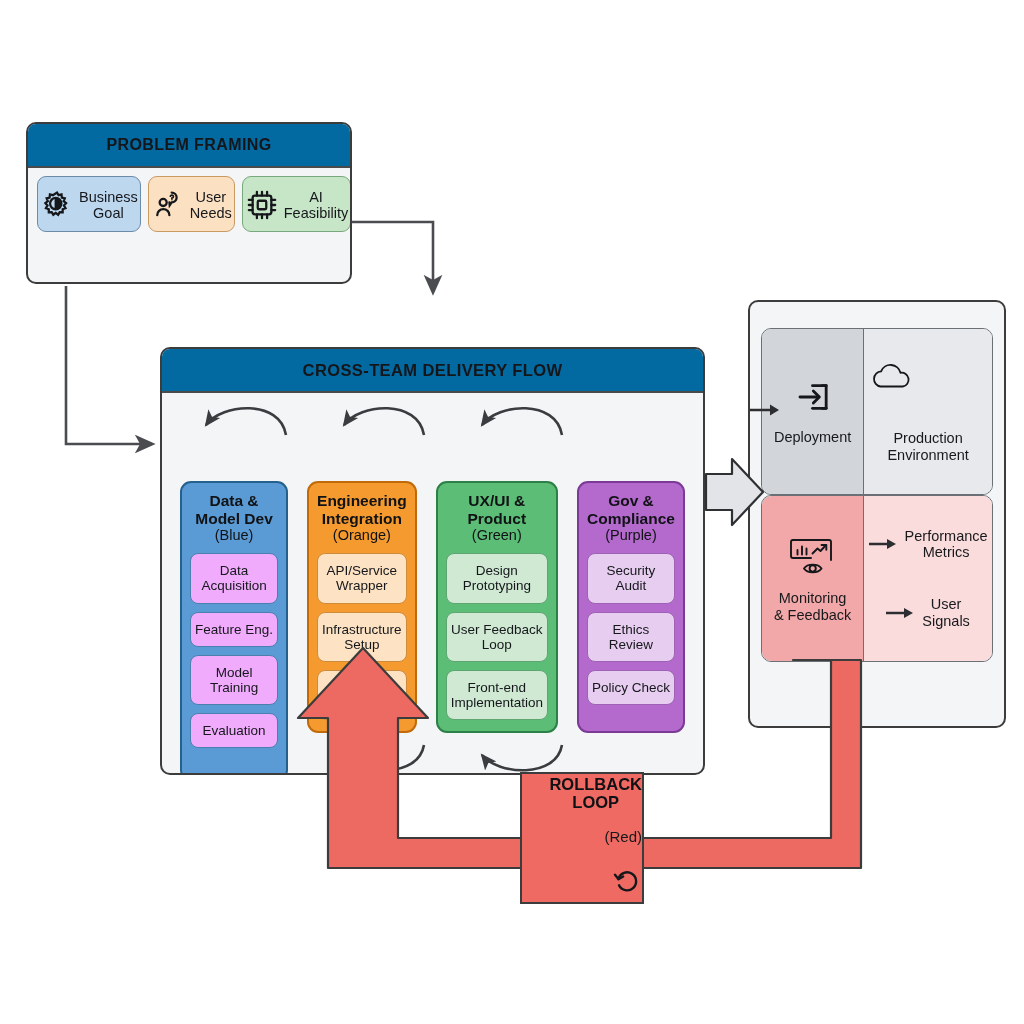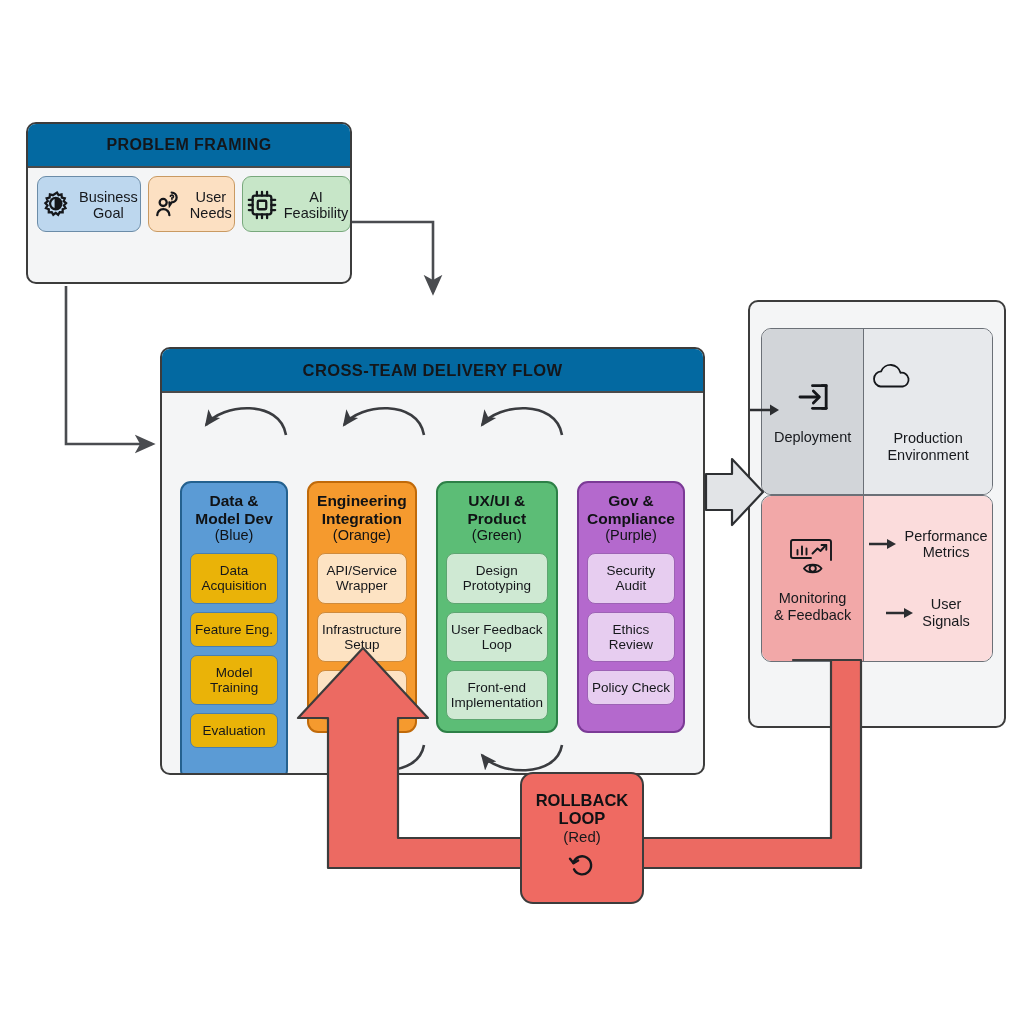--- a/index.html
+++ b/index.html
@@ -35,21 +35,21 @@
   .cols{position:absolute;left:18px;top:88px;right:18px;display:flex;gap:19px;}
   .col{flex:1;border-radius:11px;border:2px solid;padding:9px 8px 9px;
        display:flex;flex-direction:column;align-items:stretch;gap:8px;box-sizing:border-box;}
   .col-title{text-align:center;font-weight:bold;font-size:15.5px;line-height:1.13;
              color:#101215;margin-bottom:2px;}
   .col-title .sub{display:block;font-weight:normal;font-size:14.5px;}
   .chip{border-radius:8px;border:1.5px solid;font-size:13.5px;line-height:1.12;
         text-align:center;padding:9px 4px;color:#15171b;box-sizing:border-box;}
 
   .c-blue{background:#5b9bd5;border-color:#24618f;}
-  .c-blue .chip{background:#eab308;border-color:#4a7fae;border-radius:7px;}
+  .c-blue .chip{background:#f0abfc;border-color:#4a7fae;}
   .c-orange{background:#f59a2e;border-color:#c06a0a;}
   .c-orange .chip{background:#fde3c3;border-color:#cf8b3c;}
   .c-green{background:#5cbd76;border-color:#2d8047;}
   .c-green .chip{background:#cfe9d3;border-color:#5ea571;}
   .c-purple{background:#b469cd;border-color:#7b3a96;}
   .c-purple .chip{background:#e7cdf0;border-color:#9d62b5;}
 
   .col.c-blue{height:300px;}
   .col.c-orange{height:252px;}
   .col.c-green{height:252px;}
@@ -66,23 +66,23 @@
             padding:14px 4px;}
   .sm-dep{background:#d2d5d9;}
   .sm-prod{background:#e7e9ec;}
   .sm-mon{background:#f2a8a8;}
   .sm-mrt{background:#fbdcdc;}
   .sm-lbl{font-size:14.5px;line-height:1.15;text-align:center;color:#17191d;}
   .sm-row{display:flex;align-items:center;gap:6px;width:100%;justify-content:center;}
 
   
   #rollback{position:absolute;left:520px;top:772px;width:120px;height:128px;
-            background:#ef6a62;border:2.5px solid #3c3c3c;border-radius:13px;
-            display:flex;flex-direction:column;align-items:center;justify-content:center;
-            gap:0;z-index:6;}
+            background:#ef6a62;border:2.5px solid #3c3c3c;border-radius:0;
+            display:flex;flex-direction:column;align-items:flex-end;justify-content:center;
+            gap:16px;z-index:6;}
   #rollback .rb-t{font-weight:bold;font-size:16.5px;line-height:1.08;color:#101114;text-align:center;}
   #rollback .rb-s{font-size:15px;color:#16181b;}
   #rollback .rb-i{margin-top:5px;}
 
   svg.ov{position:absolute;left:0;top:0;width:1024px;height:1024px;pointer-events:none;}
   #red-layer{z-index:3;}
   #line-layer{z-index:5;}
 </style>
 </head>
 <body>

